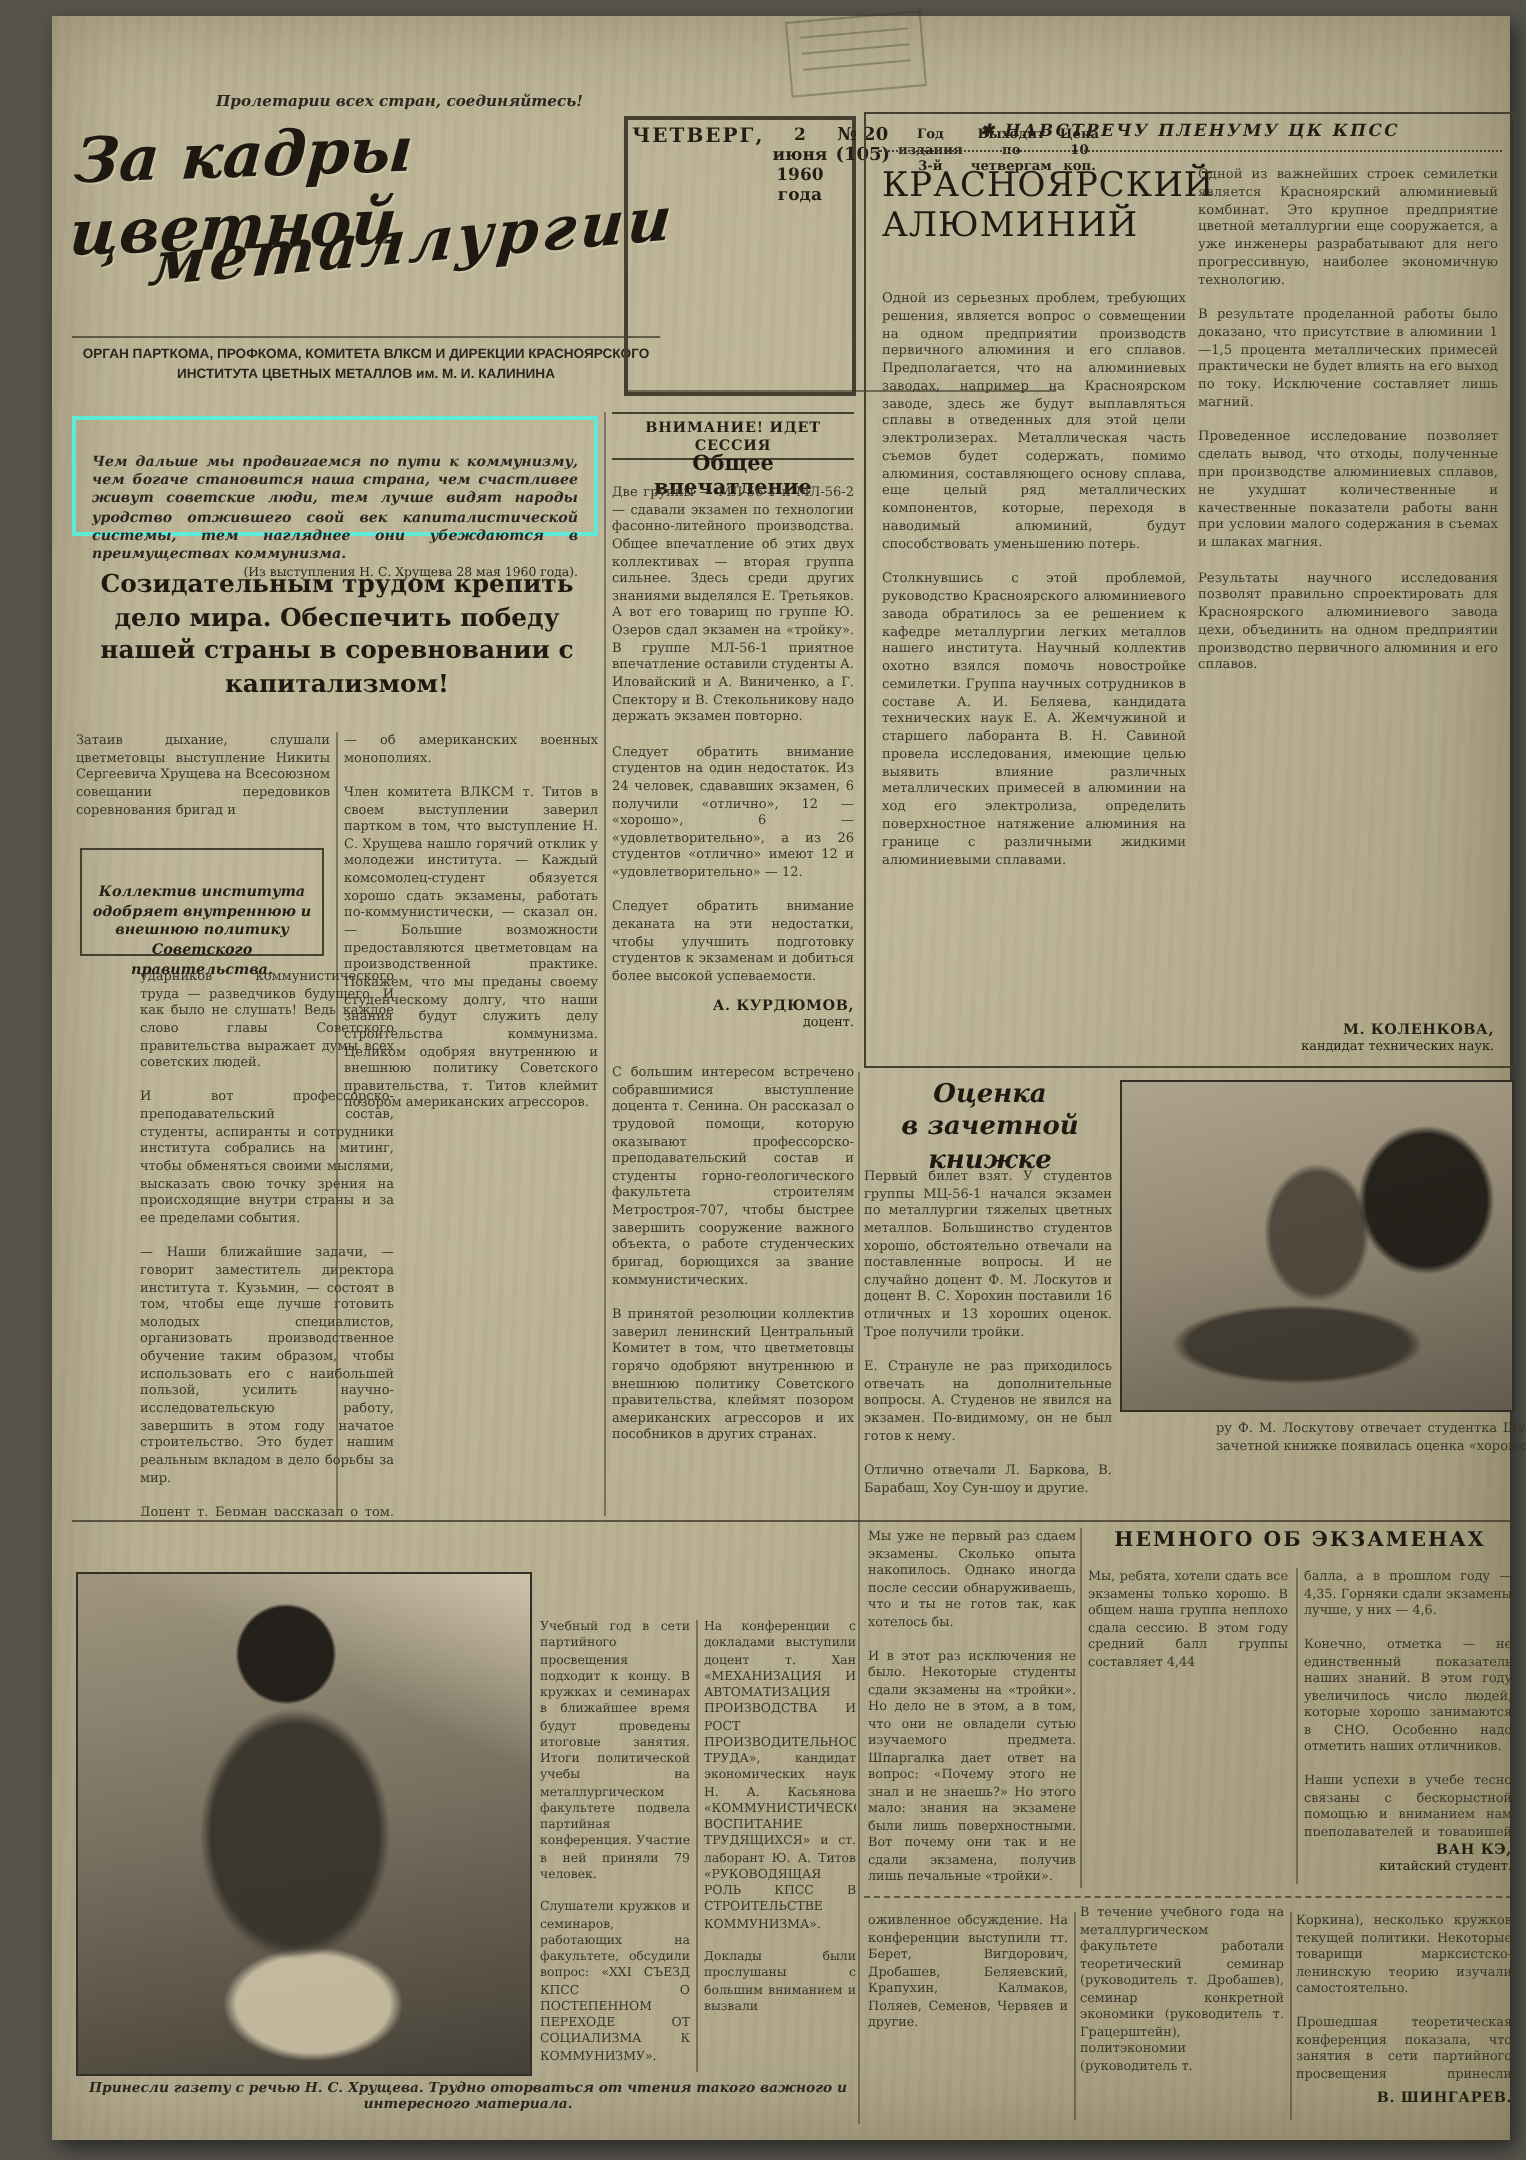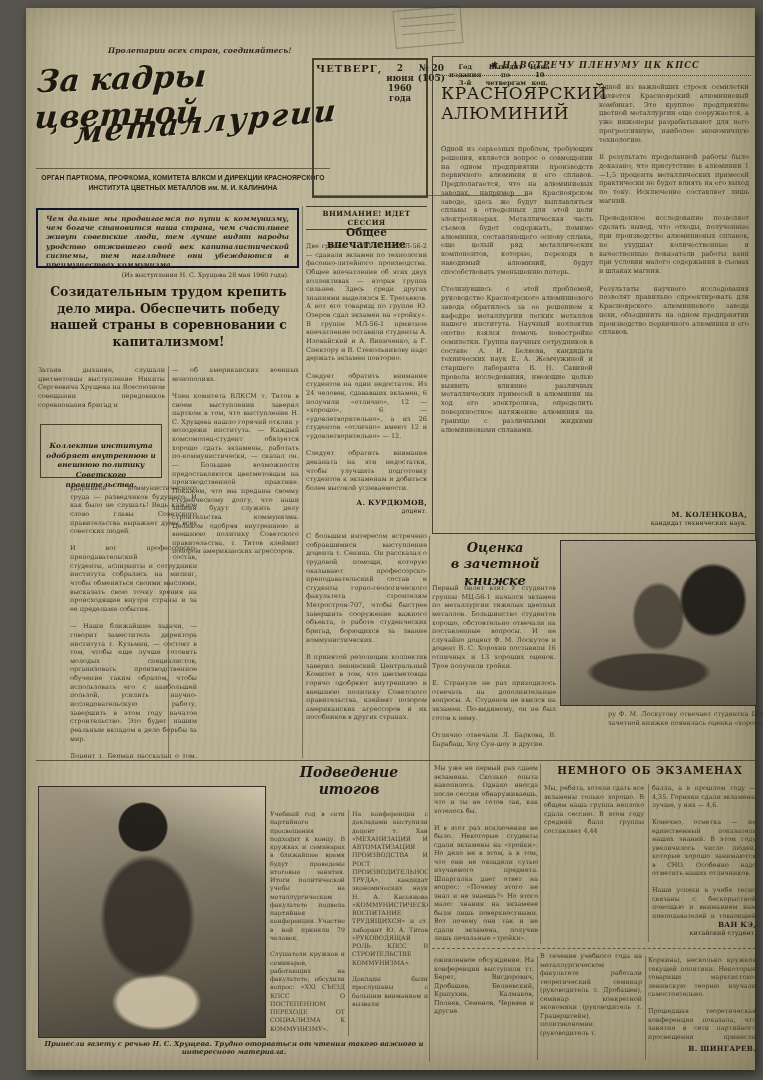--- a/index.html
+++ b/index.html
@@ -41,22 +41,22 @@
          transform:rotate(-5deg);border:1px solid #2e2a20;}
   .stamp i{display:block;height:1px;background:#2e2a20;margin:7px 6px 0 6px;}
   .frame{position:absolute;left:432px;top:56px;width:324px;height:476px;border:1.5px solid #453f30;}
   .kicker{position:absolute;left:6px;right:6px;top:3px;height:15px;text-align:center;
           font-weight:bold;font-style:italic;font-size:8.4px;letter-spacing:1.2px;color:#241f15;
           border-bottom:1px dotted #453f30;}
   .pl-title{position:absolute;left:8px;top:26px;width:152px;font-weight:normal;font-size:17px;
             line-height:1.2;color:#1f1a11;letter-spacing:.5px;}
   .h-mitin{position:absolute;left:38px;top:284px;width:261px;text-align:center;font-weight:bold;
            font-size:12.4px;line-height:1.35;color:#1f1a11;}
-  .qbox{position:absolute;left:36px;top:208px;width:263px;height:60px;border:2px solid #0f172a;
-        padding:4px 8px;box-sizing:border-box;}
+  .qbox{position:absolute;left:36px;top:208px;width:263px;height:60px;border:2px solid #5eead4;
+        padding:16px 8px;box-sizing:border-box;}
   .qtext{font-size:7.1px;font-weight:bold;font-style:italic;text-align:justify;line-height:1.3;color:#2c2720;}
   .qattr{font-size:6.2px;text-align:right;margin-top:2px;color:#2c2720;}
   .mbox{position:absolute;left:40px;top:424px;width:122px;height:54px;border:1.5px solid #453f30;
         padding:16px 5px;box-sizing:border-box;text-align:center;font-weight:bold;font-style:italic;
         font-size:7.2px;line-height:1.35;color:#241f15;}
   .s-kicker{position:absolute;left:306px;top:206px;width:121px;text-align:center;font-weight:bold;
             font-size:7.2px;letter-spacing:.4px;border-top:1px solid #453f30;border-bottom:1px solid #453f30;
             padding:2px 0;color:#241f15;}
   .s-title{position:absolute;left:306px;top:226px;width:121px;text-align:center;font-weight:bold;
            font-size:10.5px;color:#1f1a11;}
@@ -180,24 +180,20 @@
 
 На снимке: экзамены по металлургии тяжелых цветных металлов. Профессо-</div>
   <div class="photo photo-exam"></div>
   <div class="col" style="left:560px;top:710px;width:195px;height:48px;margin-left:48px;">ру Ф. М. Лоскутову отвечает студентка Шулевая. В ее зачетной книжке появилась оценка «хорошо».</div>
 
   <div class="rule-h" style="left:36px;top:760px;width:720px;"></div>
 
   <div class="photo photo-read"></div>
   <div class="caption">Принесли газету с речью Н. С. Хрущева. Трудно оторваться от чтения такого важного и интересного материала.</div>
 
-  <div class="pv-title">
-    <span>Подведение</span><br>
-    <span>итогов</span>
-  </div>
   <div class="col" style="left:270px;top:810px;width:75px;height:226px;font-size:6.2px;">Учебный год в сети партийного просвещения подходит к концу. В кружках и семинарах в ближайшее время будут проведены итоговые занятия. Итоги политической учебы на металлургическом факультете подвела партийная конференция. Участие в ней приняли 79 человек.
 
 Слушатели кружков и семинаров, работающих на факультете, обсудили вопрос: «XXI СЪЕЗД КПСС О ПОСТЕПЕННОМ ПЕРЕХОДЕ ОТ СОЦИАЛИЗМА К КОММУНИЗМУ».</div>
   <div class="col" style="left:352px;top:810px;width:76px;height:226px;font-size:6.2px;">На конференции с докладами выступили доцент т. Хан «МЕХАНИЗАЦИЯ И АВТОМАТИЗАЦИЯ ПРОИЗВОДСТВА И РОСТ ПРОИЗВОДИТЕЛЬНОСТИ ТРУДА», кандидат экономических наук Н. А. Касьянова «КОММУНИСТИЧЕСКОЕ ВОСПИТАНИЕ ТРУДЯЩИХСЯ» и ст. лаборант Ю. А. Титов «РУКОВОДЯЩАЯ РОЛЬ КПСС В СТРОИТЕЛЬСТВЕ КОММУНИЗМА».
 
 Доклады были прослушаны с большим вниманием и вызвали</div>
 
   <div class="ex-title">НЕМНОГО ОБ ЭКЗАМЕНАХ</div>
   <div class="col" style="left:434px;top:764px;width:104px;height:180px;font-size:6.4px;">Мы уже не первый раз сдаем экзамены. Сколько опыта накопилось. Однако иногда после сессии обнаруживаешь, что и ты не готов так, как хотелось бы.
 

